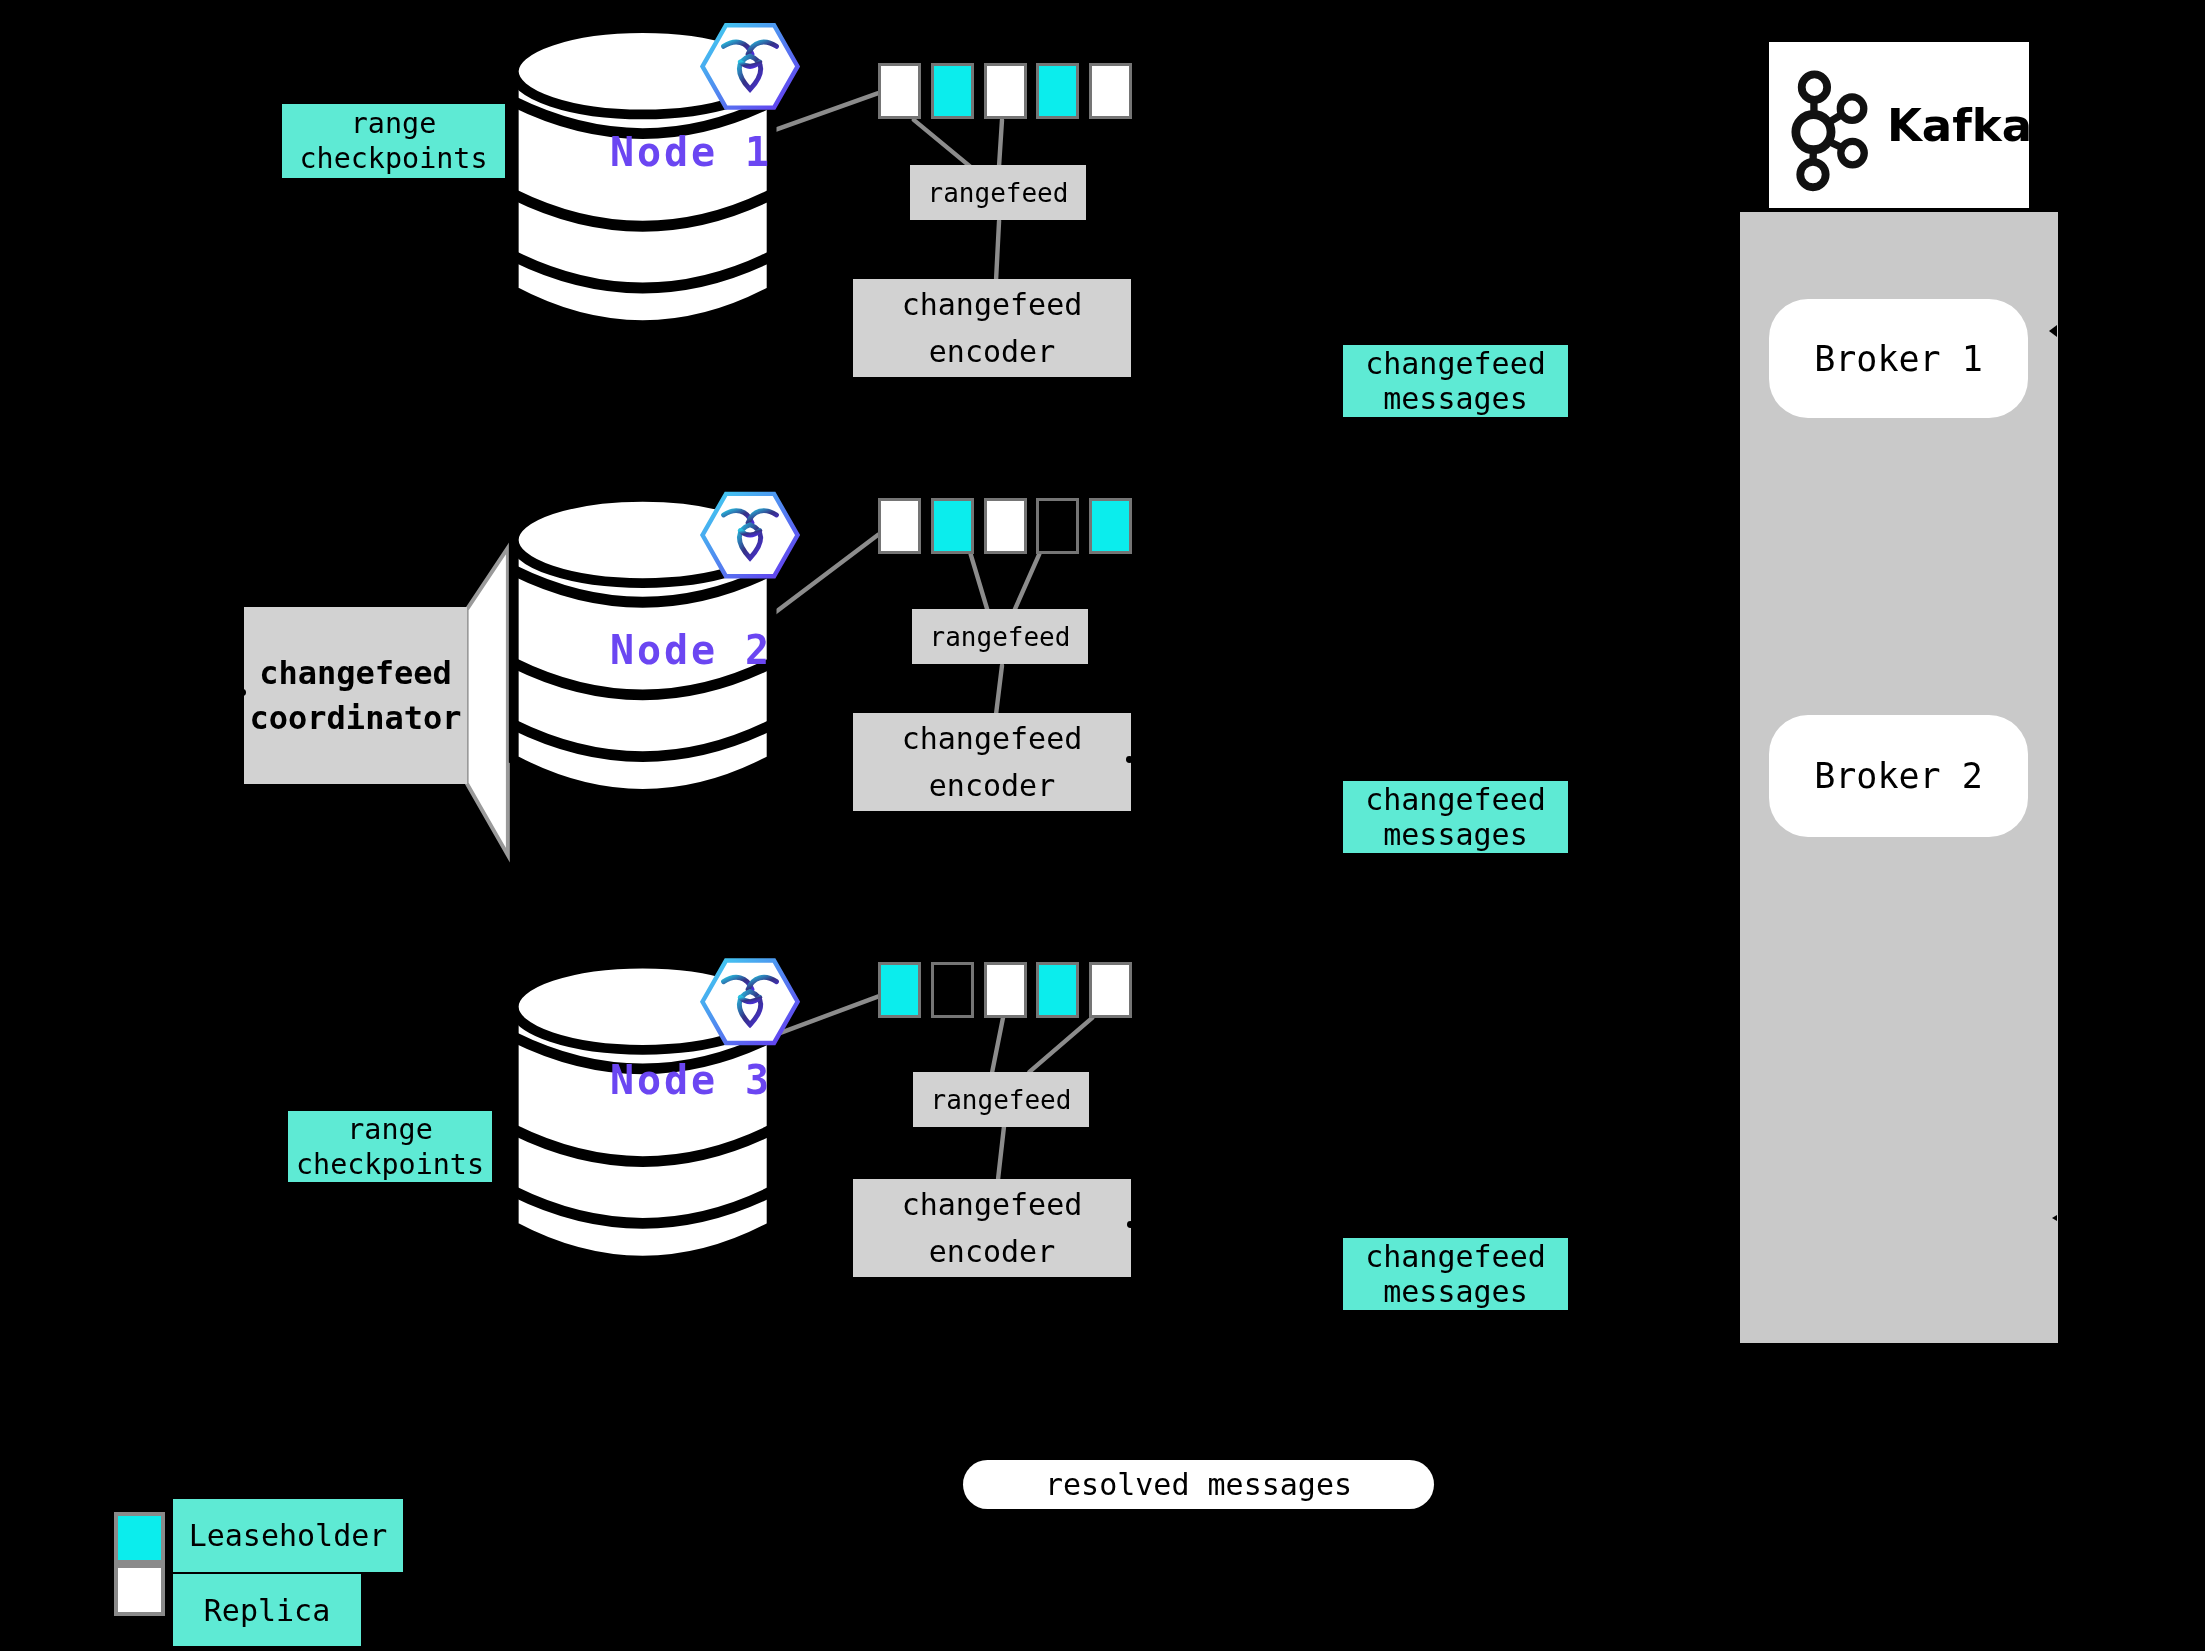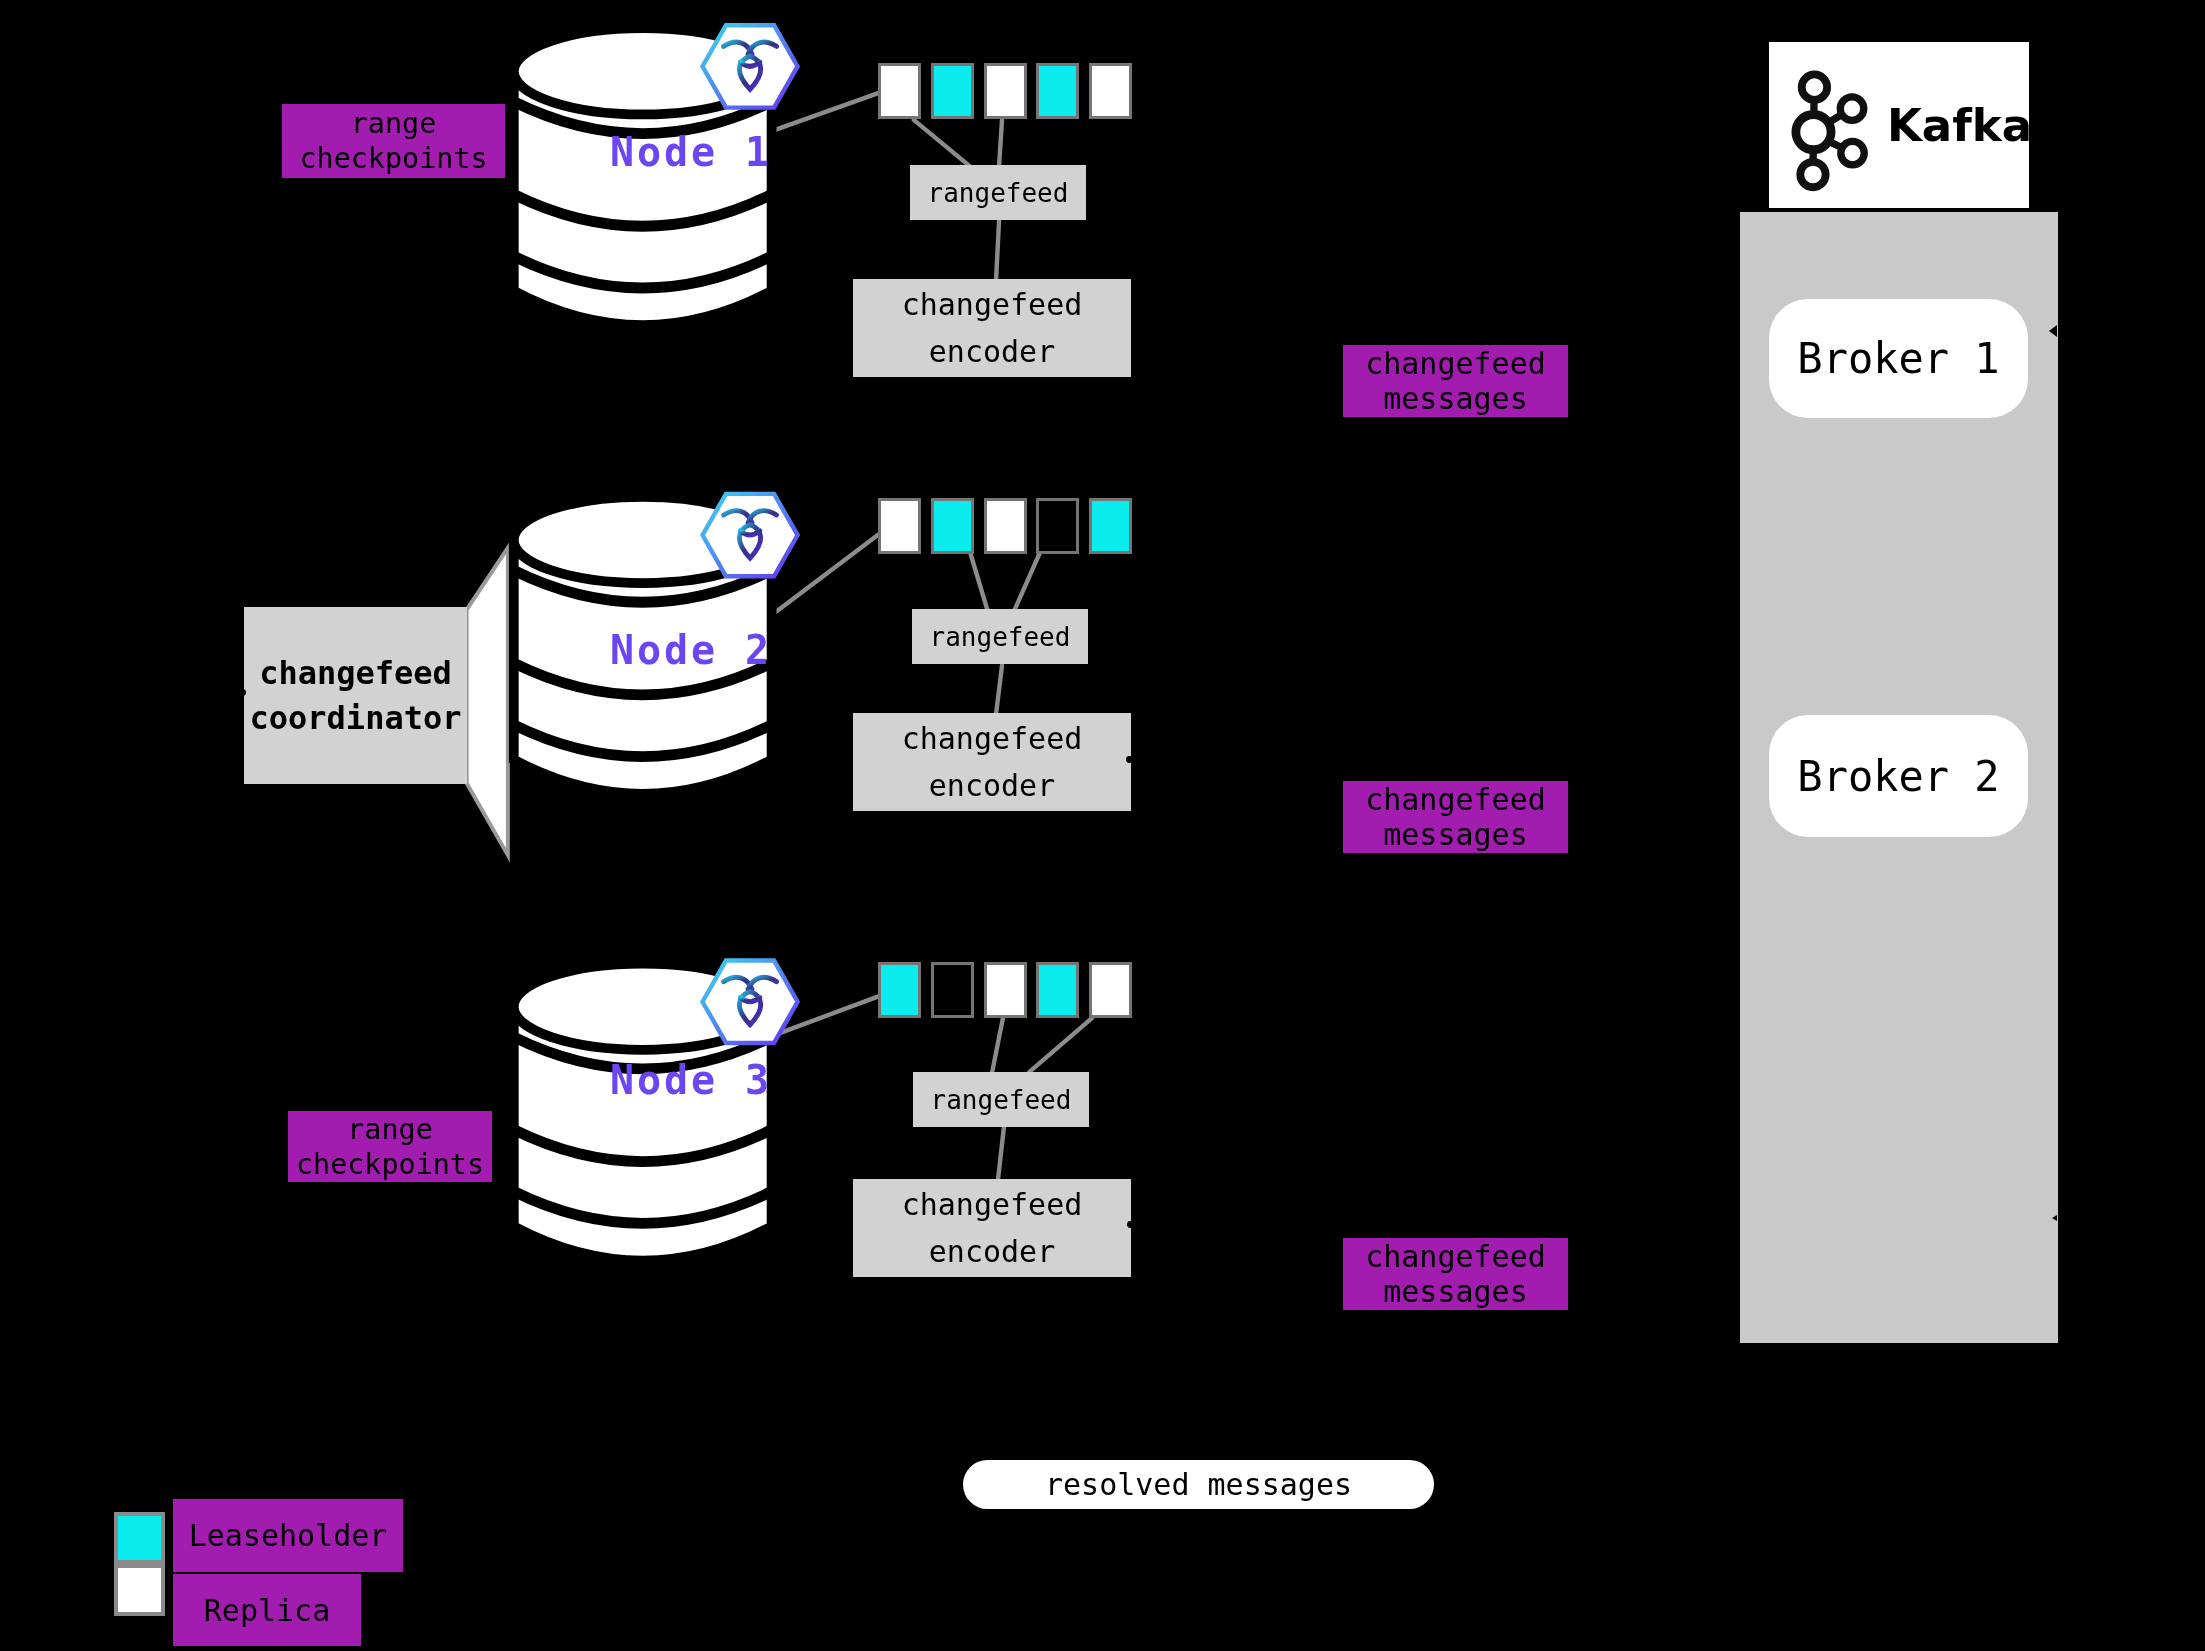--- a/index.html
+++ b/index.html
@@ -1,36 +1,36 @@
 <!DOCTYPE html>
 <html style="--leaseholder: #0beded; --replica: #ffffff; --empty-range: #000000; --node-label: #6b46f2; --box-gray: #d2d2d2; --container-gray: #c9c9c9;font-size:7.8px"><head>
 <meta charset="utf-8">
 <style>
   html,body{margin:0;padding:0;background:#000;}
   #canvas{position:relative;width:2205px;height:1652px;background:#000;overflow:hidden;
           font-family:"DejaVu Sans Mono",monospace;color:#000;}
   #art{position:absolute;left:0;top:0;z-index:0;}
   .abs{position:absolute;z-index:2;}
-  .lbl{background:#a21caf;display:flex;flex-direction:column;align-items:center;justify-content:center;
+  .lbl{background:#5eead4;display:flex;flex-direction:column;align-items:center;justify-content:center;
        text-align:center;font-family:"DejaVu Sans Mono",monospace;}
   .graybox{background:var(--box-gray,#d2d2d2);}
   .node-name{color:var(--node-label,#6b46f2);font-weight:bold;font-size:40px;text-align:right;
              letter-spacing:2.9px;z-index:3;}
   .ranges{display:flex;gap:9.8px;z-index:3;}
   .range{width:43px;height:56px;border:3.9px solid #757575;box-sizing:border-box;}
   .range.leaseholder{background:var(--leaseholder,#0beded);}
   .range.replica{background:var(--replica,#fff);}
   .range.empty{background:var(--empty-range,#000);}
   .rangefeed{font-size:26px;}
   .encoder{font-size:30px;line-height:47px;}
   .msgs{font-size:30px;line-height:35px;}
   .chk{font-size:28.4px;line-height:35px;}
   .coordinator{font-weight:bold;font-size:32px;line-height:45px;}
   .broker{background:#fff;border-radius:39px;display:flex;align-items:center;justify-content:center;
-          font-size:42px;z-index:3;}
+          font-size:35px;z-index:3;}
   .pill{background:#fff;border-radius:29px;display:flex;align-items:center;justify-content:center;font-size:30px;}
   .legend-swatch{border:4.4px solid #8a8a8a;box-sizing:border-box;z-index:3;}
   .legend-label{font-size:30px;}
   .kafka-box{background:#fff;z-index:2;}
   .kafka-title{position:absolute;left:123px;top:0;width:135px;height:100%;display:flex;align-items:center;
                justify-content:center;font-family:"DejaVu Sans",sans-serif;font-weight:bold;font-size:45px;}
   .dot{position:absolute;width:6.9px;height:6.9px;border-radius:50%;background:#000;z-index:4;}
   .arrowhead-left{position:absolute;width:0;height:0;z-index:4;
                   border-top:6.4px solid transparent;border-bottom:6.4px solid transparent;border-right:8.8px solid #000;}
   .arrowhead-left.small{border-top-width:3.4px;border-bottom-width:3.4px;border-right-width:5.4px;}

